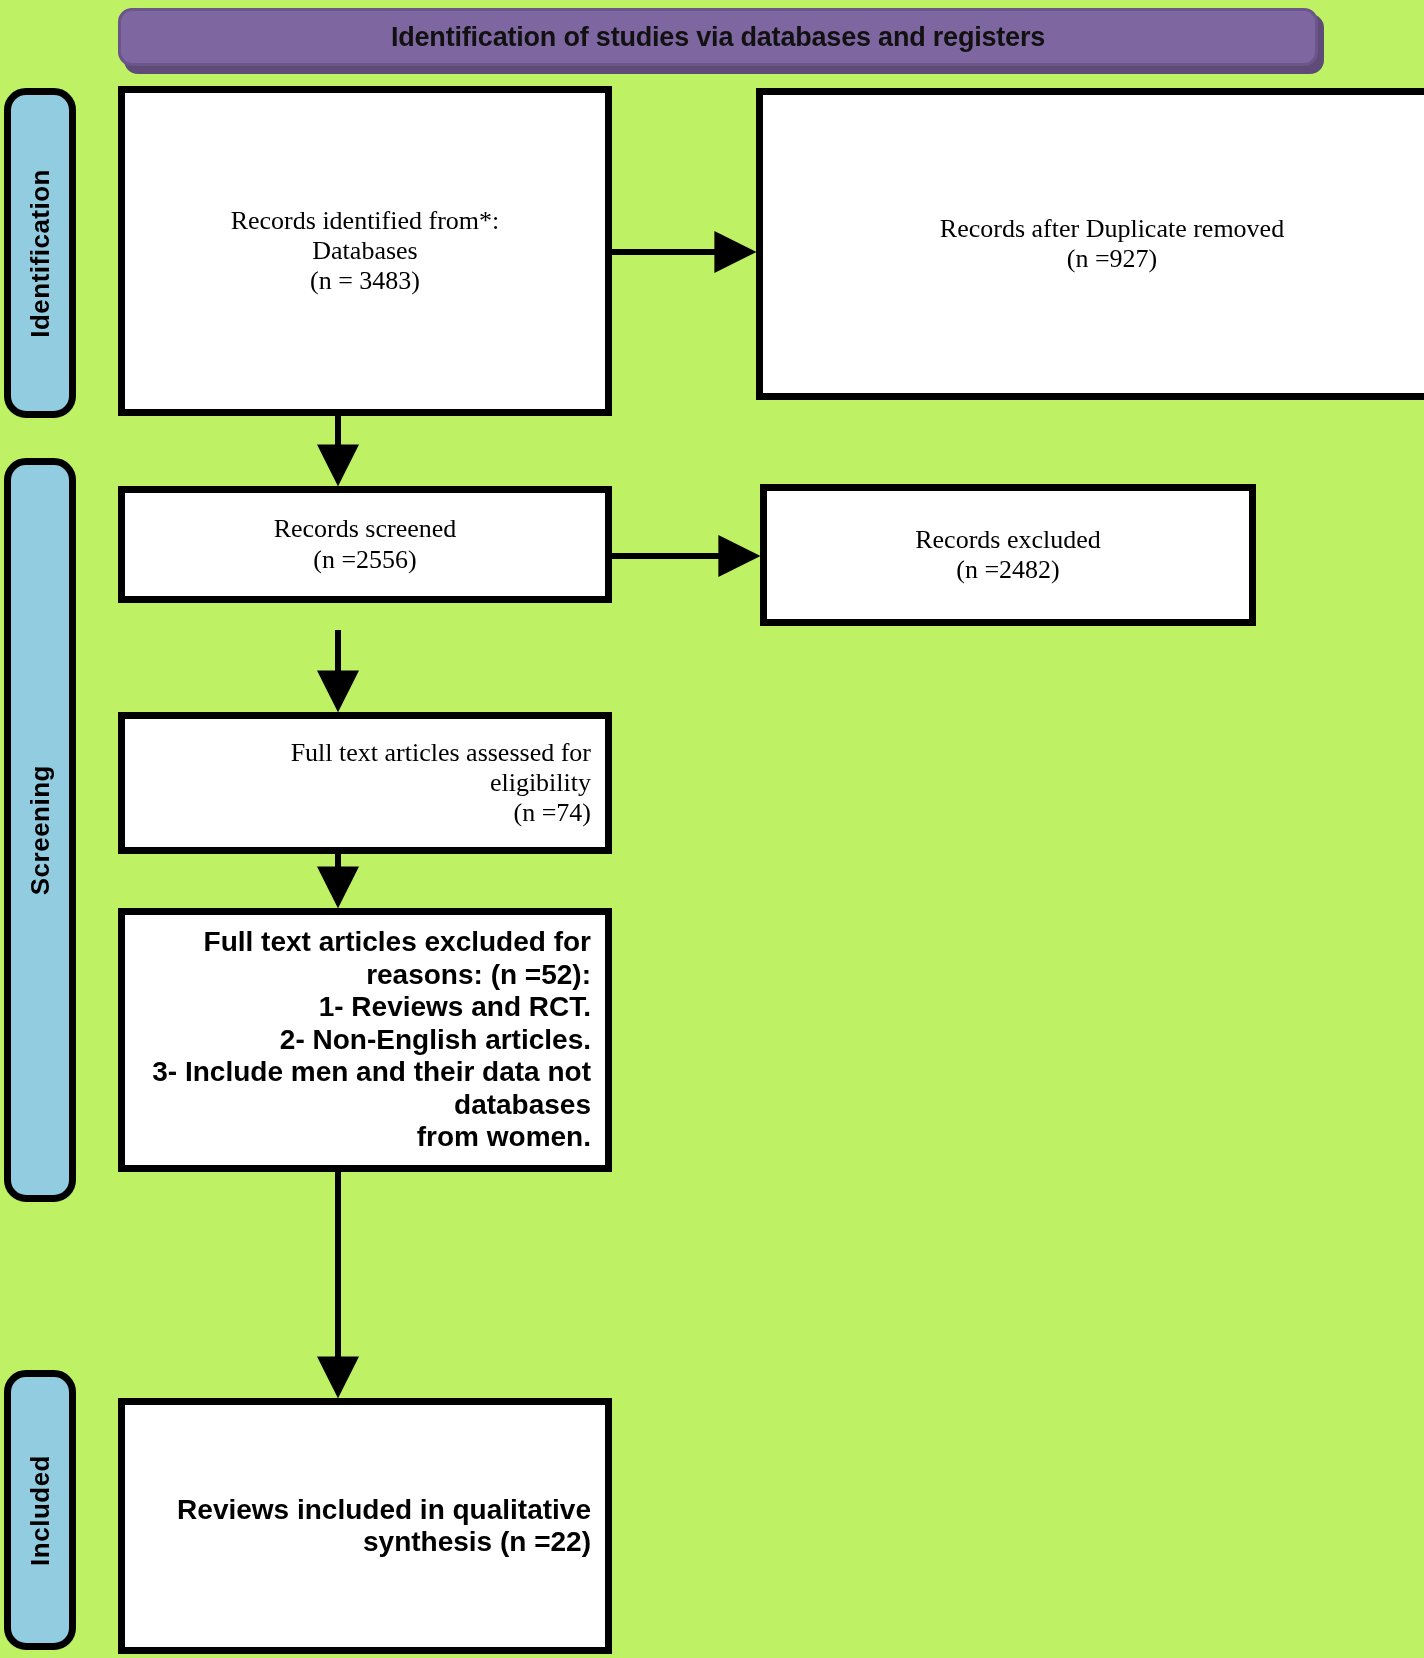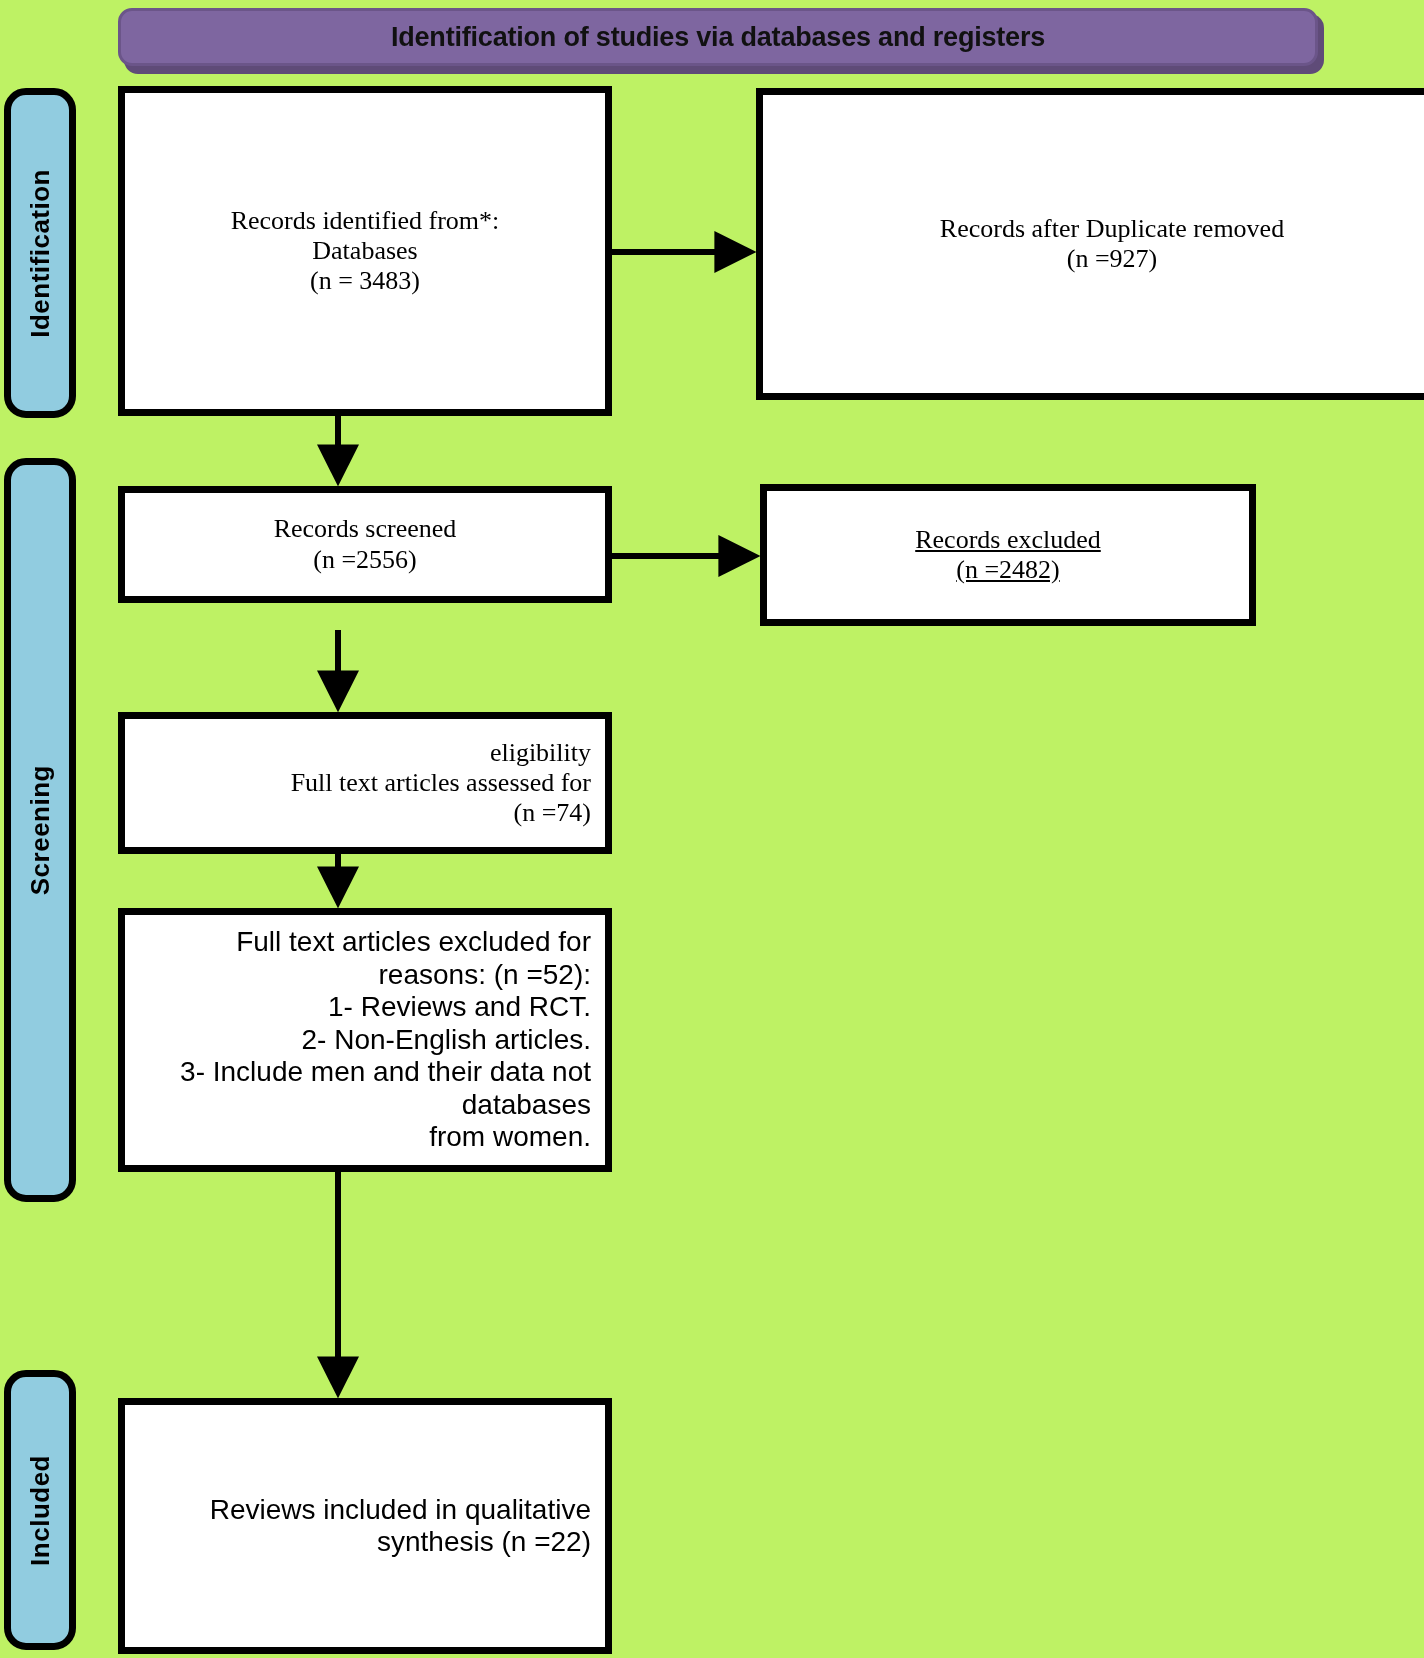--- a/index.html
+++ b/index.html
@@ -83,26 +83,26 @@
     display: flex;
     align-items: center;
     padding: 6px 14px;
   }
   .ftext {
     width: 100%;
     color: #000000;
     line-height: 1.16;
   }
   .serif  { font-family: "Liberation Serif", serif; font-size: 26px; }
-  .sans   { font-family: "Liberation Sans", sans-serif; font-size: 28px; }
+  .sans   { font-family: "Liberation Sans", sans-serif; font-size: 28px; font-weight: bold; }
 
   #box-identified   { left: 118px; top: 86px;   width: 494px; height: 330px; }
   #box-duplicates   { left: 756px; top: 88px;   width: 712px; height: 312px; }
   #box-screened     { left: 118px; top: 486px;  width: 494px; height: 117px; }
-  #box-excluded     { left: 760px; top: 484px;  width: 496px; height: 142px; text-decoration: underline; }
+  #box-excluded     { left: 760px; top: 484px;  width: 496px; height: 142px; }
   #box-fulltext     { left: 118px; top: 712px;  width: 494px; height: 142px; }
   #box-reasons      { left: 118px; top: 908px;  width: 494px; height: 264px; }
   #box-included     { left: 118px; top: 1398px; width: 494px; height: 256px; }
 
   #box-identified .ftext { text-align: center; }
   #box-duplicates .ftext { text-align: center; }
   #box-screened   .ftext { text-align: center; }
   #box-excluded   .ftext { text-align: center; }
   #box-fulltext   .ftext { text-align: right; padding-left: 6px; }
   #box-reasons    .ftext { text-align: right; }
@@ -164,22 +164,22 @@
 
   <div class="fbox" id="box-excluded">
     <div class="ftext serif">
       <div>Records excluded</div>
       <div>(n =2482)</div>
     </div>
   </div>
 
   <div class="fbox" id="box-fulltext">
     <div class="ftext serif">
+      <div>Full text articles assessed for</div>
       <div>eligibility</div>
-      <div>Full text articles assessed for</div>
       <div>(n =74)</div>
     </div>
   </div>
 
   <div class="fbox" id="box-reasons">
     <div class="ftext sans">
       <div>Full text articles excluded for</div>
       <div>reasons: (n =52):</div>
       <div>1- Reviews and RCT.</div>
       <div>2- Non-English articles.</div>

